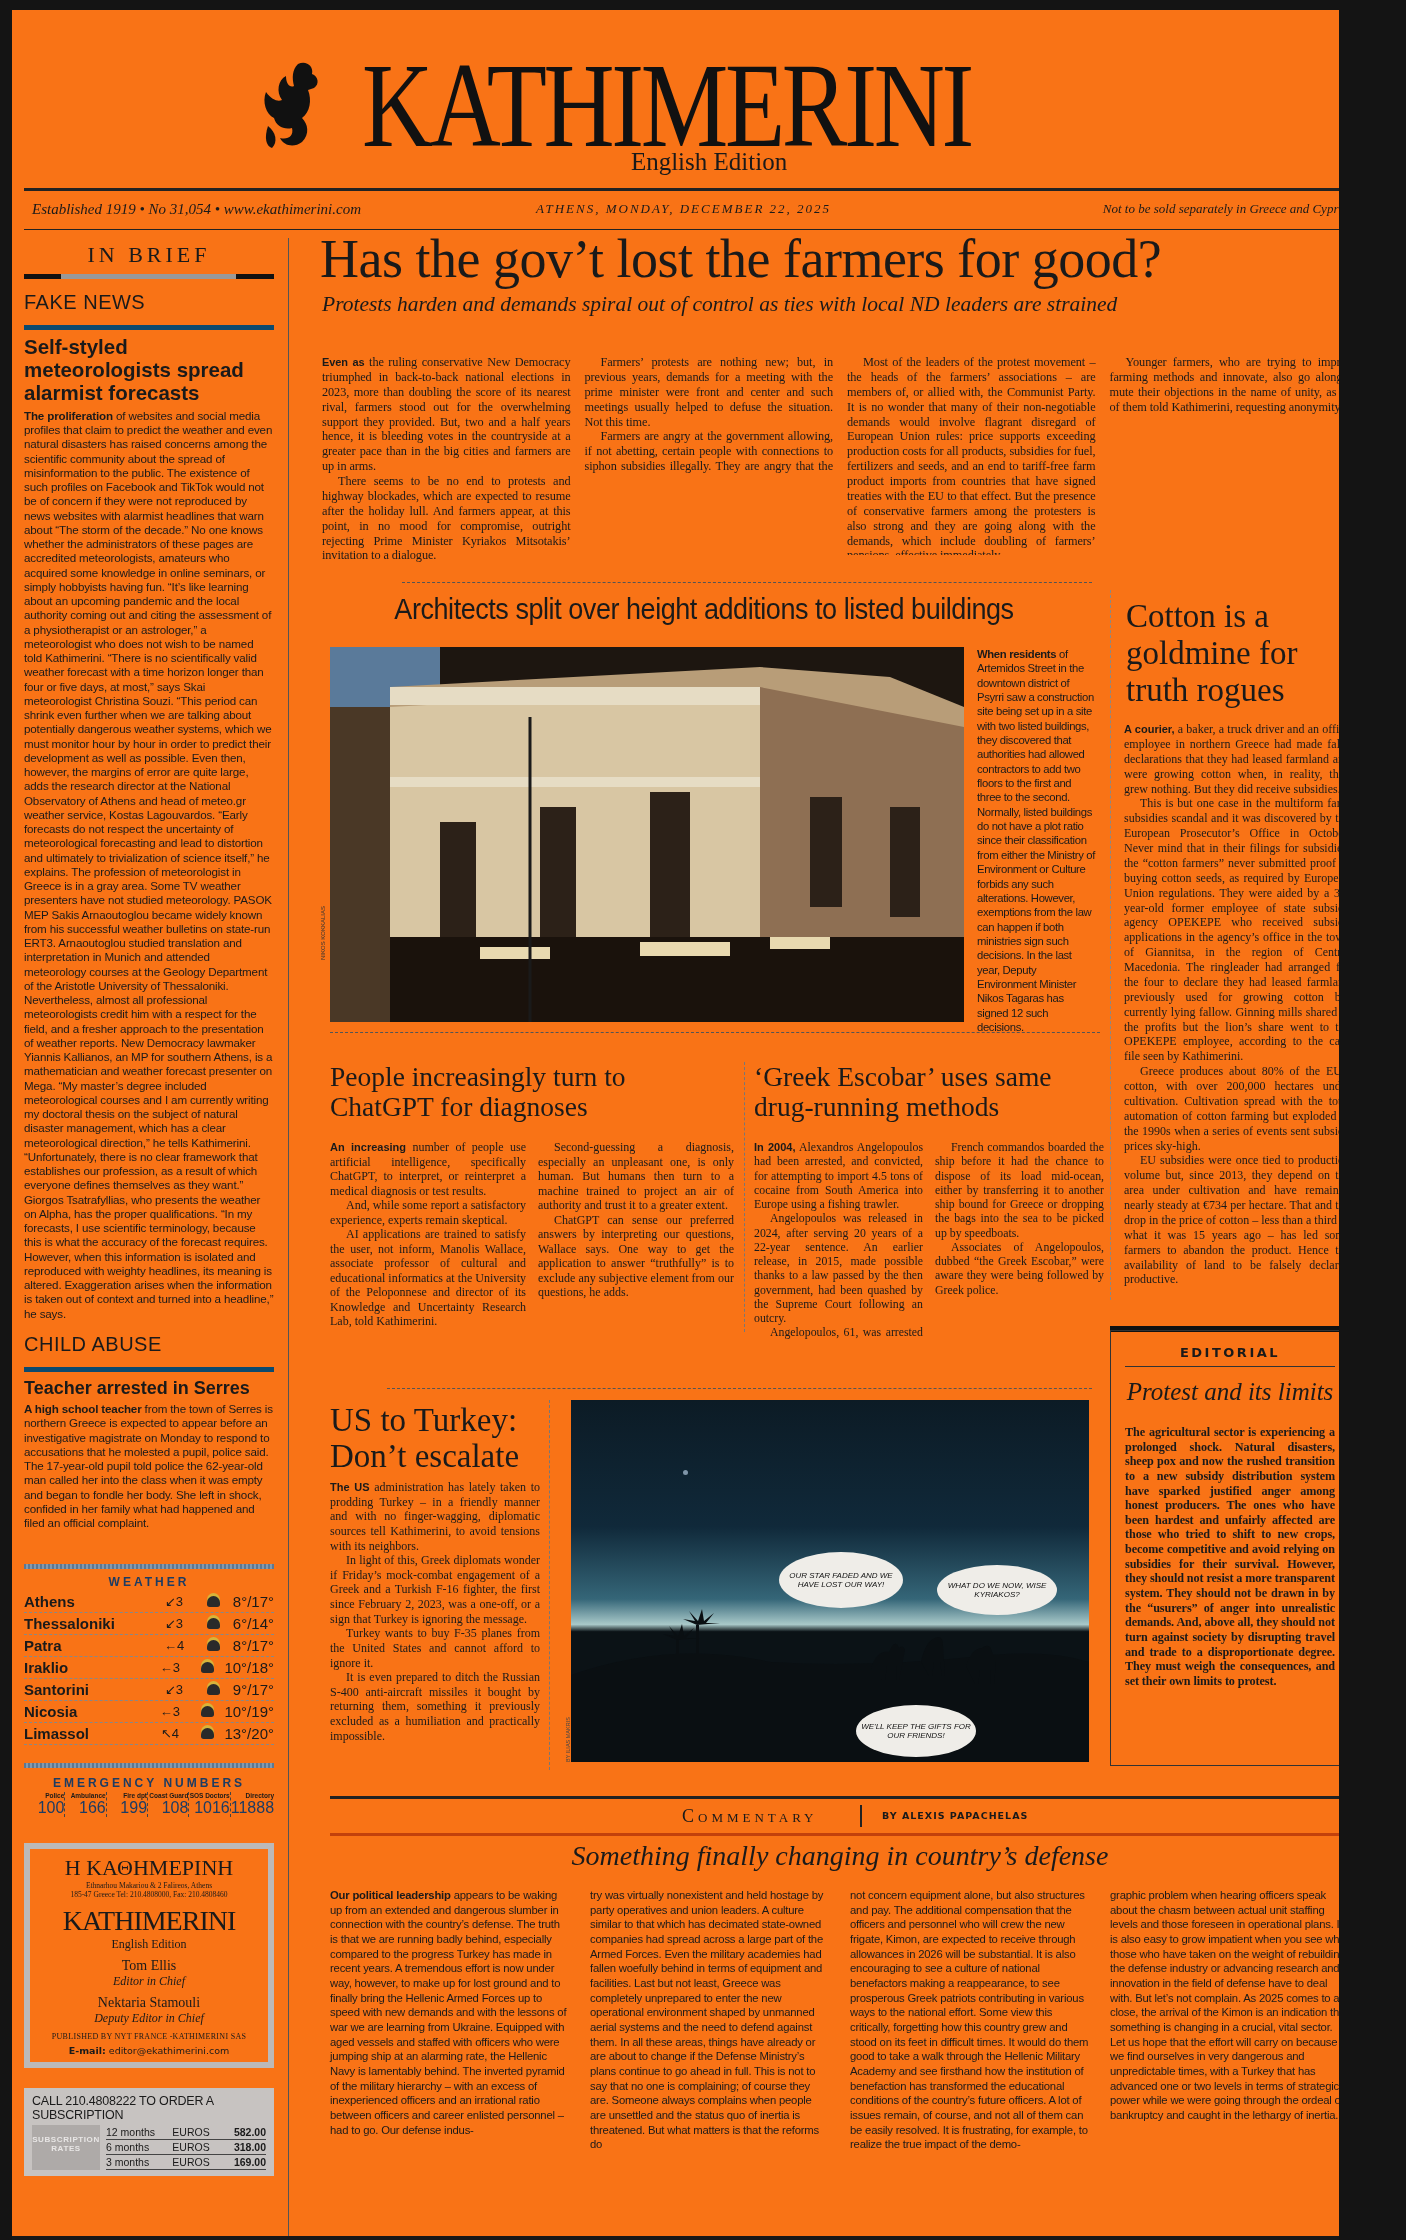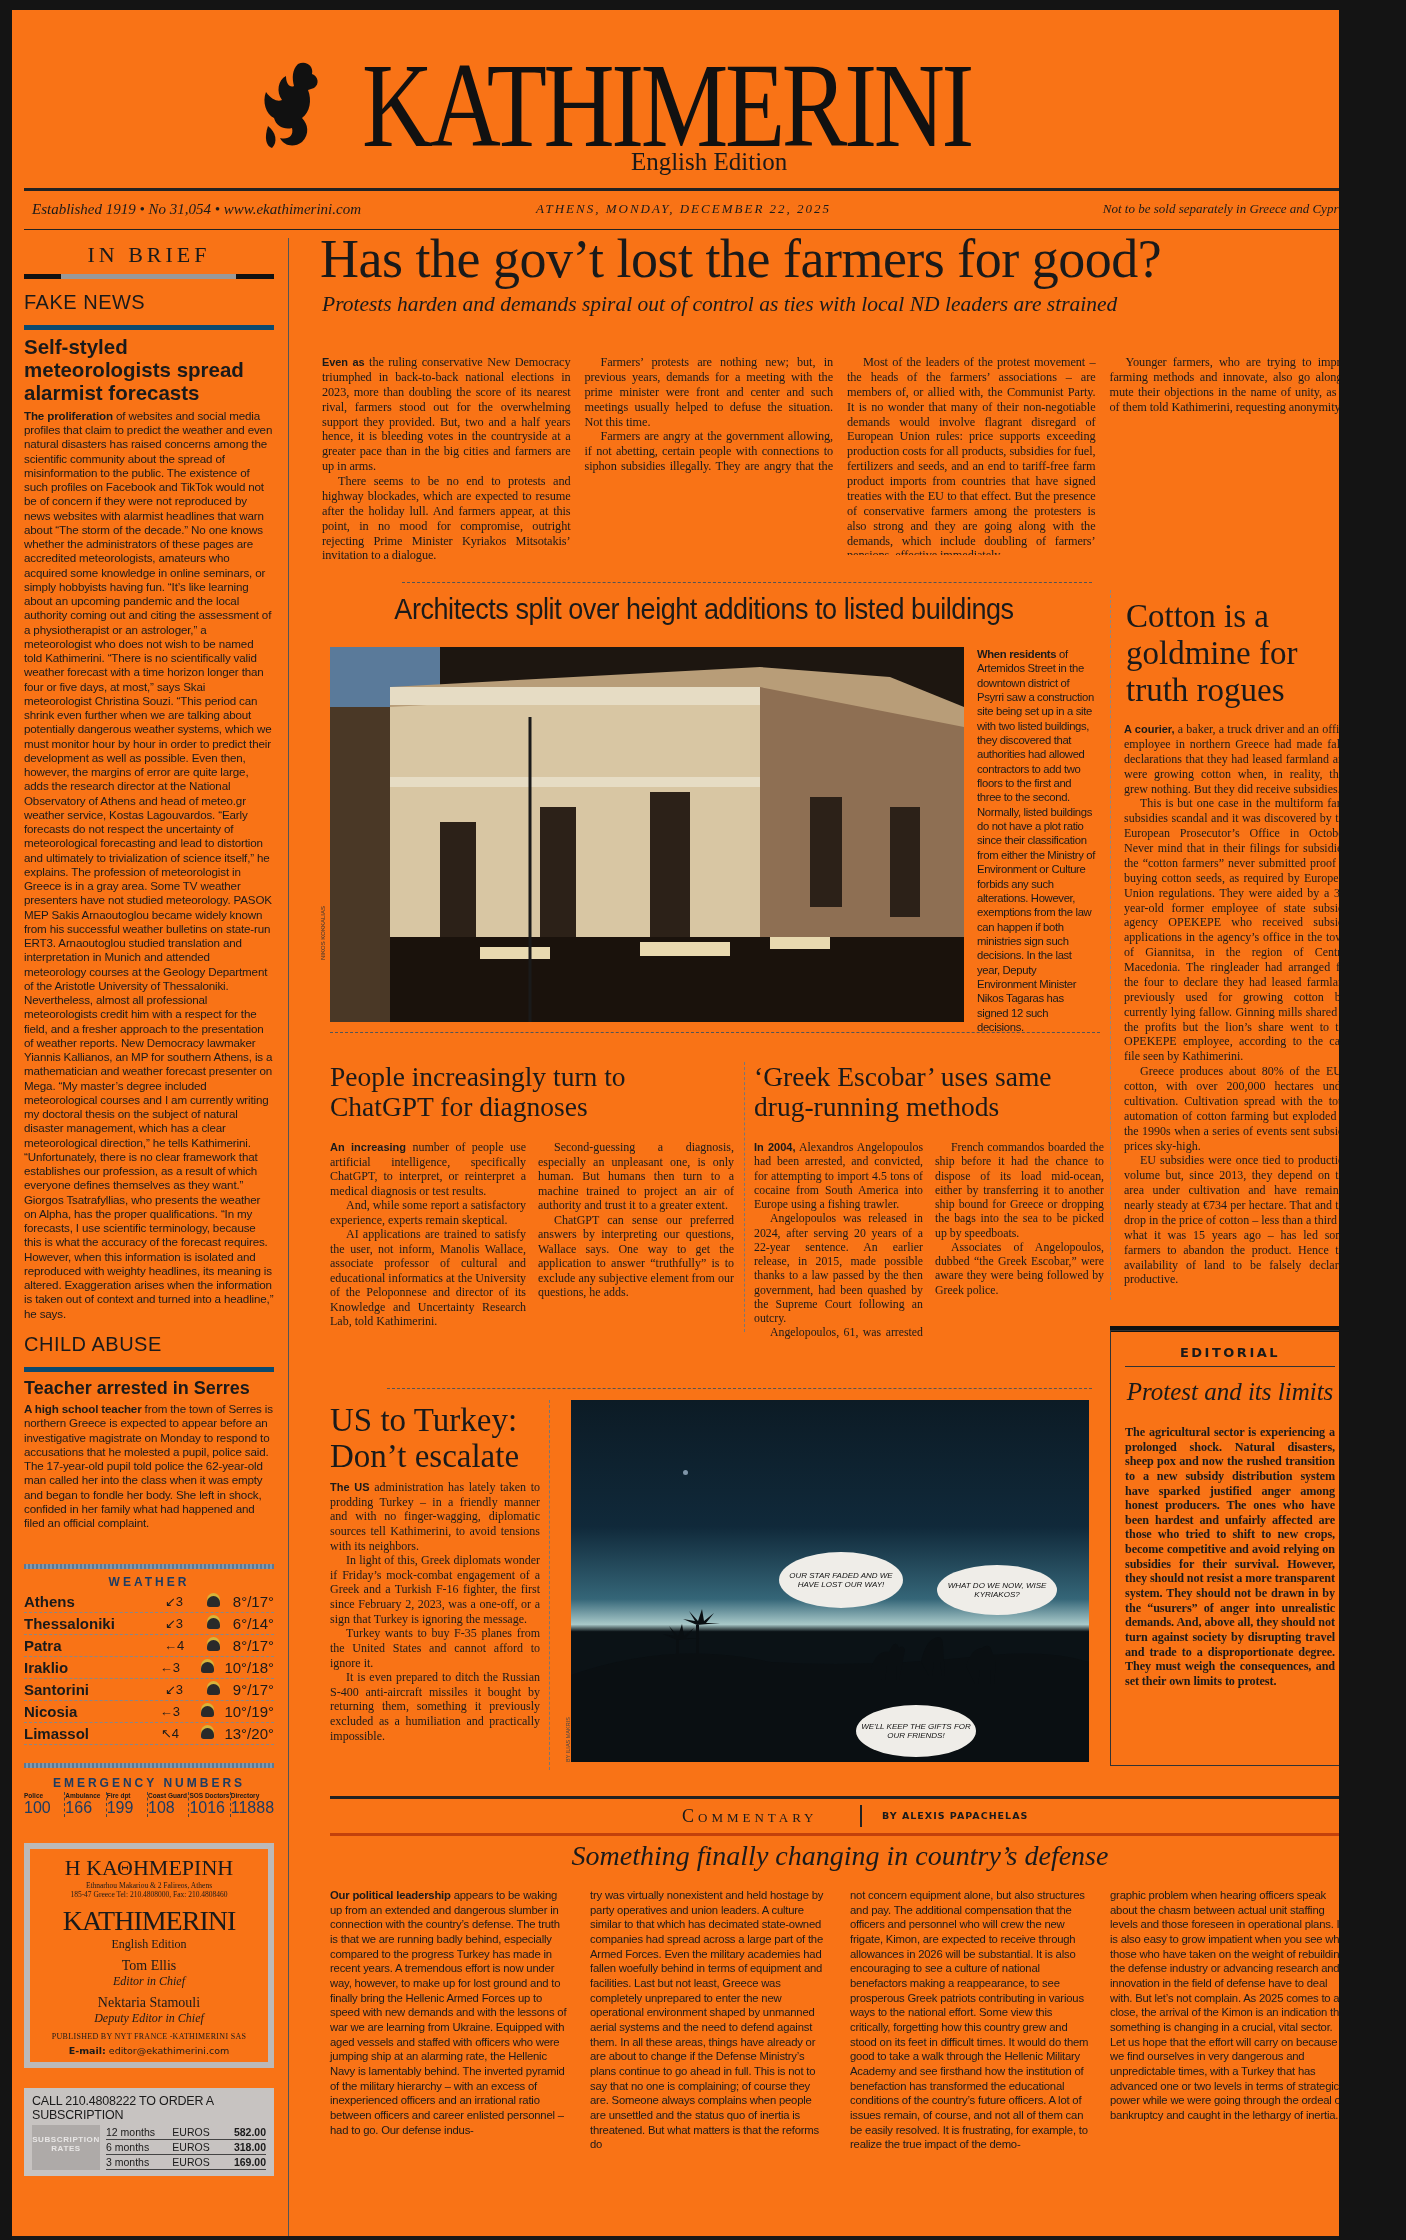--- a/index.html
+++ b/index.html
@@ -32,21 +32,21 @@
   .rule-blue{height:5px;background:repeating-linear-gradient(90deg,#5d7892 0 2px,#839ab0 2px 4px)}
   .weather-title{text-align:center;color:#1d3c63;font-weight:bold;letter-spacing:3px;font-size:12px;margin:6px 0 2px}
   .w-row{display:flex;align-items:center;height:22px;border-bottom:1px dashed #888;font-size:15px}
   .w-city{width:128px;font-weight:bold}
   .w-wind{width:44px;text-align:center;font-size:13px}
   .w-sky{width:34px;text-align:center}
   .w-sky span{display:inline-block;width:13px;height:11px;border-radius:7px 7px 3px 3px;background:#2a2a2a;box-shadow:0 -3px 0 #d7b43a}
   .w-temp{flex:1;text-align:right}
   .em-title{text-align:center;color:#1d3c63;font-weight:bold;letter-spacing:3px;font-size:12px;margin:8px 0 2px}
   .em-row{display:flex}
-  .em-cell{flex:1;text-align:left;border-left:1px dashed #444}
+  .em-cell{flex:1;text-align:right;border-left:1px dashed #444}
   .em-cell:first-child{border-left:none}
   .em-lbl{font-size:6.5px;font-weight:bold}
   .em-num{font-size:16px;color:#1d3c63}
   .imprint{margin-top:26px;border:6px solid #bcb9b8;padding:6px 4px 6px;text-align:center}
   .imprint .gr{font-size:22px;font-family:"Liberation Serif",serif}
   .imprint .addr{font-size:7.5px}
   .imprint .en{font-size:28px;letter-spacing:-1px;margin-top:6px;font-family:"Liberation Serif",serif}
   .imprint .ee{font-size:12px}
   .imprint .nm{font-size:14px;margin-top:6px}
   .imprint .role{font-size:12px;font-style:italic}

